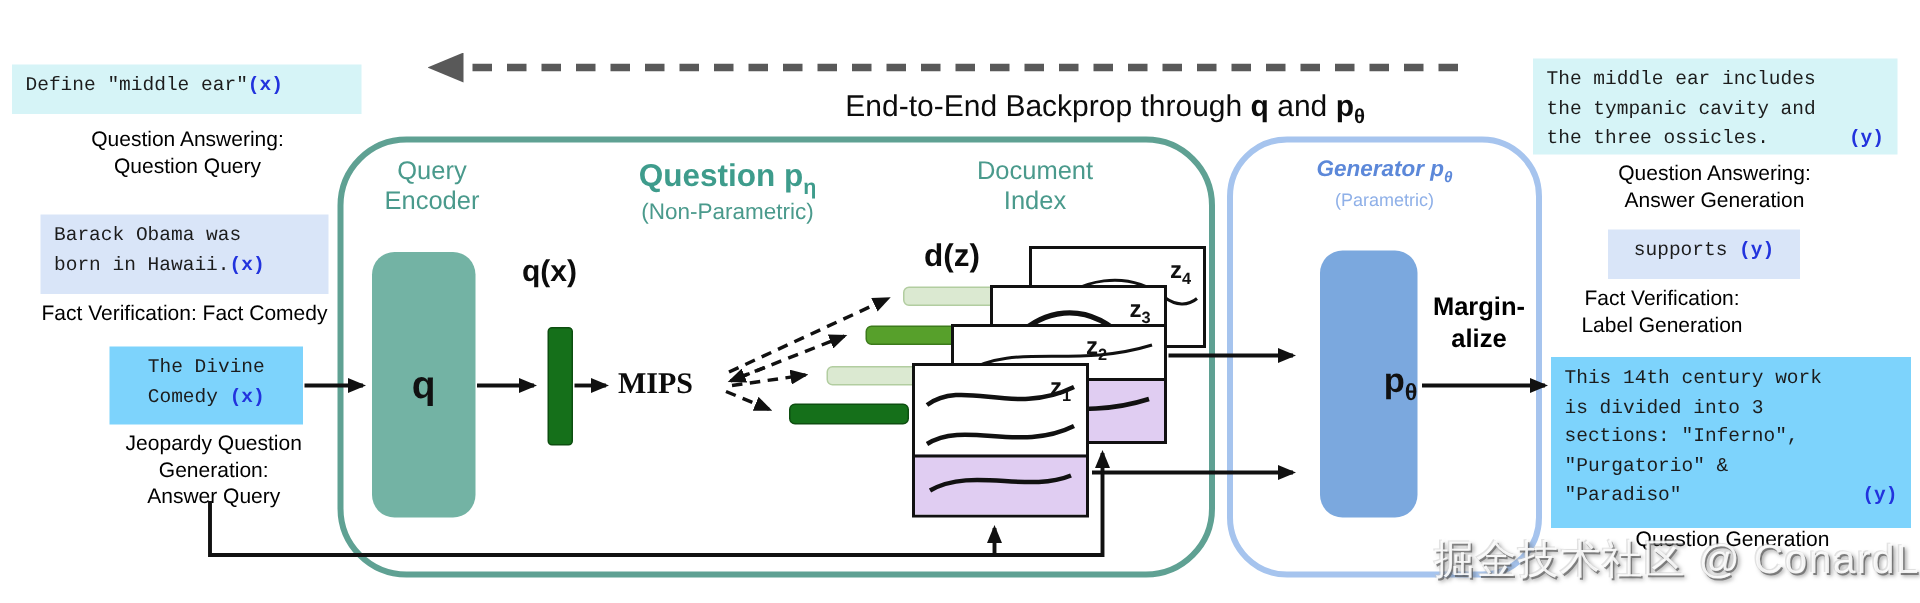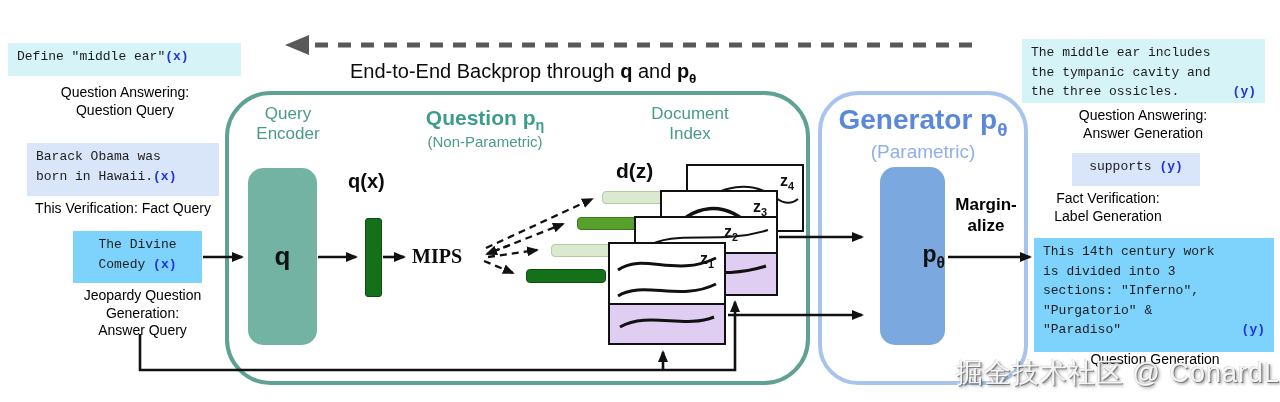--- a/index.html
+++ b/index.html
@@ -35,21 +35,21 @@
   .bar-dark{background:#15701a;border:1px solid #0d4e10;}
   .bar-mid{background:#57a02b;border:1px solid #3c7a1b;}
   .bar-pale{background:#dbe9d1;border:1px solid #b2cda0;}
   #qx-bar{background:#15701a;border:1px solid #0d4e10;border-radius:3px;z-index:6;}
   
   .doc{position:absolute;background:#fff;border:2.5px solid #111;box-sizing:border-box;}
   .doc-label{position:absolute;font-weight:bold;font-size:16px;color:#111;}
   .doc-purple{position:absolute;left:0;right:0;bottom:0;background:#e0cdf2;border-top:2.5px solid #111;}
   .wave{position:absolute;left:0;top:0;}
   sub{font-size:0.68em;}
-  #backprop-title{font-size:20px;color:#0c0c0c;text-align:left;z-index:7;}
+  #backprop-title{font-size:20px;color:#0c0c0c;text-align:right;z-index:7;}
   #marginalize{font-weight:bold;font-size:17px;line-height:1.25;text-align:center;z-index:7;}
   .black-bold{color:#0c0c0c;font-weight:bold;z-index:7;}
   #overlay{position:absolute;left:0;top:0;z-index:8;pointer-events:none;}
   #watermark{position:absolute;left:956px;top:355px;font-size:27px;letter-spacing:1px;color:rgba(252,252,252,0.92);
              text-shadow:1px 1px 0 rgba(90,90,90,0.7),-1px -1px 0 rgba(200,200,200,0.5),2px 2px 3px rgba(60,60,60,0.55);
              z-index:20;white-space:nowrap;}
 </style>
 </head>
 <body>
 
@@ -62,21 +62,21 @@
   <div class="exbox cyan" style="left:8px;top:43px;width:233px;height:33px;">
     <span class="pre">Define "middle ear"</span><span class="var">(x)</span>
   </div>
   <div class="caption pre" style="left:10px;top:84px;width:230px;">Question Answering:
 Question Query</div>
 
   <div class="exbox lblue" style="left:27px;top:143px;width:192px;height:53px;">
     <span class="pre">Barack Obama was
 born in Hawaii.</span><span class="var">(x)</span>
   </div>
-  <div class="caption pre" style="left:0px;top:200px;width:246px;">This Verification: Fact Query</div>
+  <div class="caption pre" style="left:0px;top:200px;width:246px;">Fact Verification: Fact Comedy</div>
 
   <div class="exbox lpurple" style="left:73px;top:231px;width:129px;height:52px;text-align:center;">
     <span class="pre">The Divine
 Comedy </span><span class="var">(x)</span>
   </div>
   <div class="caption pre" style="left:50px;top:287px;width:185px;">Jeopardy Question
 Generation:
 Answer Query</div>
 
   <div id="retriever-box" class="module" style="left:225px;top:91px;width:585px;height:294px;"></div>
@@ -145,22 +145,22 @@
       <svg class="wave" width="113" height="34">
         <path d="M10,22 C38,6 75,24 104,12" fill="none" stroke="#111" stroke-width="3"></path>
       </svg>
     </div>
     <span class="doc-label" style="right:10px;top:6px;"><span>z</span><sub>1</sub></span>
   </div>
 
   <div id="generator-box" class="module" style="left:818px;top:91px;width:210px;height:294px;"></div>
 
   <div class="hdr" style="left:828px;top:104px;width:190px;">
-    <span class="blue-title" style="font-size:28px;"><span>Generator p</span><sub>θ</sub></span><br>
-    <span class="blue-label" style="font-size:19px;">(Parametric)</span>
+    <span class="blue-title" style="font-size:15px;font-style:italic;"><span>Generator p</span><sub>θ</sub></span><br>
+    <span class="blue-label" style="font-size:12px;">(Parametric)</span>
   </div>
 
   <div id="p-block" class="nnblock" style="left:880px;top:167px;width:65px;height:178px;justify-content:flex-end;">
     <span><span>p</span><sub>θ</sub></span>
   </div>
 
   <div id="marginalize" class="abs pre" style="left:946px;top:194px;width:80px;">Margin-
 alize</div>
 
   <div class="exbox cyan" style="left:1022px;top:39px;width:243px;height:64px;">

